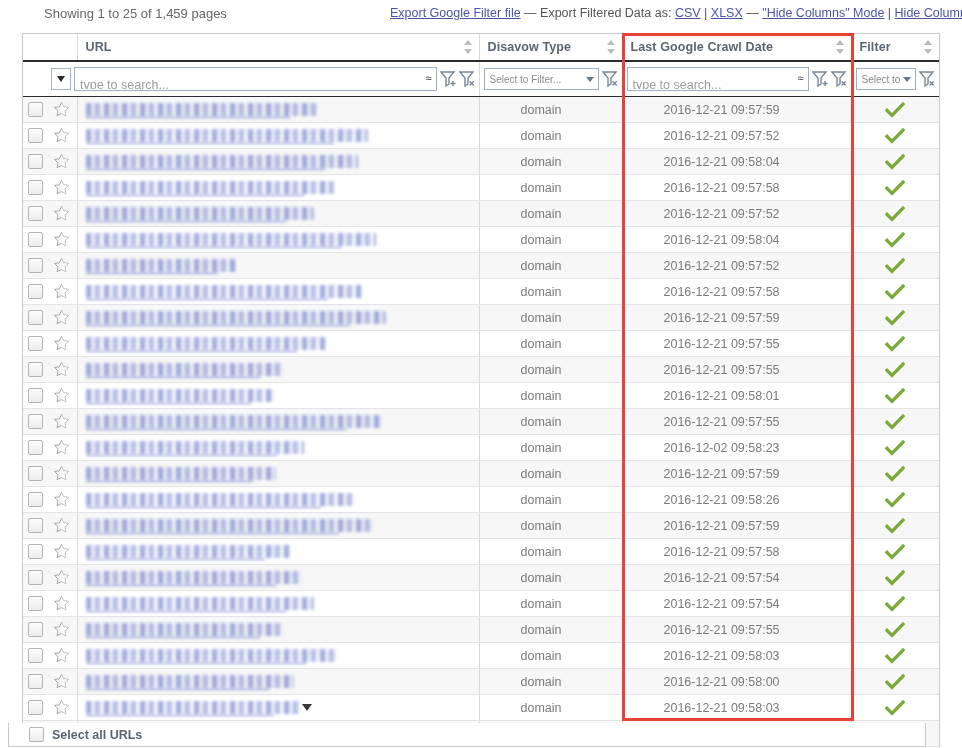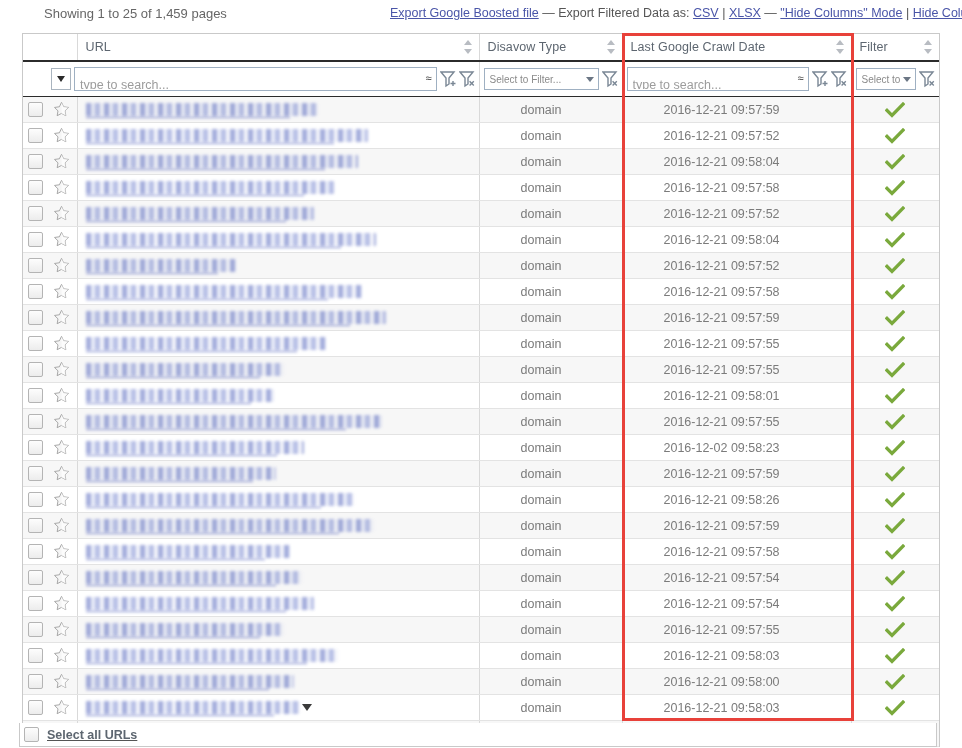--- a/index.html
+++ b/index.html
@@ -83,21 +83,21 @@
   .th-inner {
     display: flex;
     align-items: center;
     justify-content: space-between;
     padding: 0 6px 0 8px;
     box-sizing: border-box;
     height: 26px;
   }
   .th-label {
     font-size: 12.5px;
-    font-weight: normal;
+    font-weight: bold;
     color: #5d6670;
     white-space: nowrap;
     letter-spacing: .1px;
   }
   .sorter {
     display: inline-block;
     width: 9px;
     height: 14px;
     position: relative;
     flex: 0 0 auto;
@@ -281,32 +281,31 @@
   }
 
   .tick {
     display: block;
     margin: 0 auto;
   }
 
   
   .footer-row {
     position: absolute;
-    left: 19px;
+    left: 8px;
     top: 723px;
     width: 918px;
     height: 24px;
     border: 1px solid #c9c9c9;
     border-top: none;
     background: #fff;
     box-sizing: border-box;
     display: flex;
     align-items: center;
-    padding-left: 4px;
-    text-decoration: underline;
+    padding-left: 20px;
   }
   .footer-row .chk { margin: 0 8px 0 0; }
   .select-all-label {
     font-size: 12.5px;
     font-weight: bold;
     color: #5d6670;
   }
 
   
   .red-box {
@@ -320,21 +319,21 @@
     pointer-events: none;
     z-index: 5;
   }
 </style>
 </head>
 <body>
 
 <div class="topbar">
   <div class="showing-text">Showing 1 to 25 of 1,459 pages</div>
   <div class="export-links">
-    <a href="#">Export Google Boosted file</a>
+    <a href="#">Export Google Filter file</a>
     <span class="sep">—</span>
     <span>Export Filtered Data as:</span>
     <a href="#">CSV</a>
     <span class="sep">|</span>
     <a href="#">XLSX</a>
     <span class="sep">—</span>
     <a href="#">"Hide Columns" Mode</a>
     <span class="sep">|</span>
     <a href="#">Hide Columns</a>
   </div>

